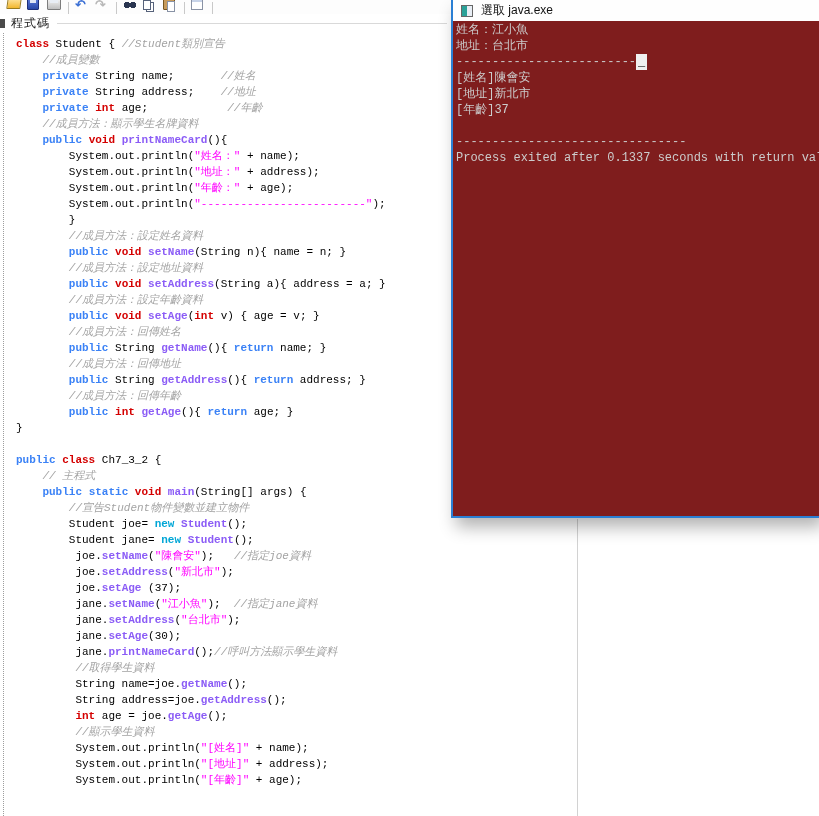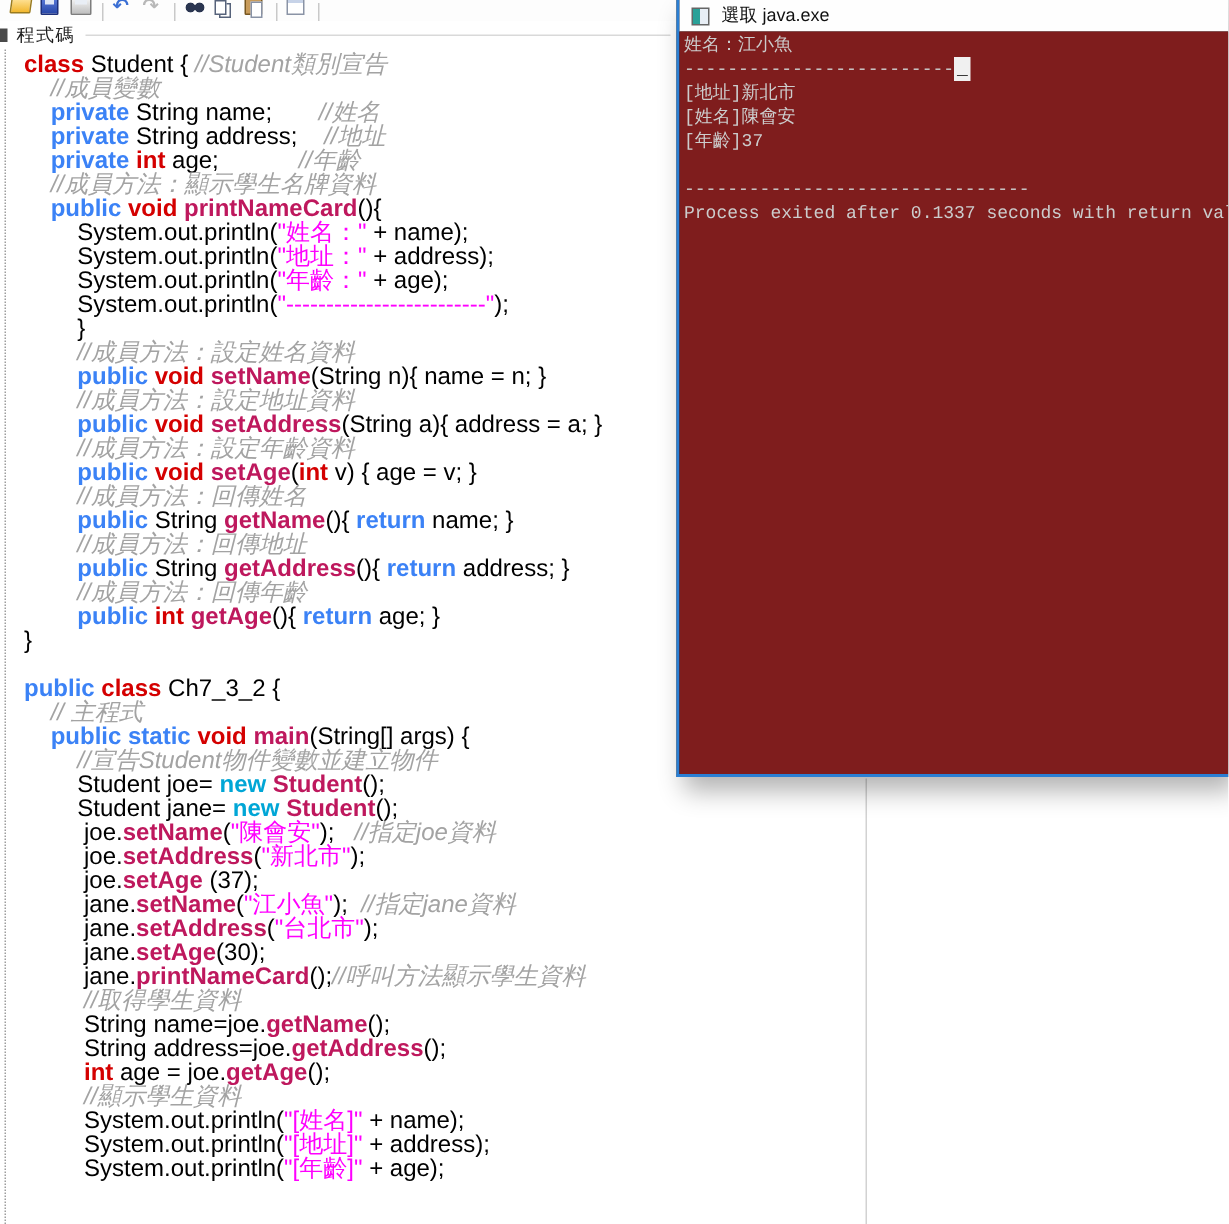--- a/index.html
+++ b/index.html
@@ -38,27 +38,27 @@
   
   .panel-header { position:absolute; left:0; top:14px; width:451px; height:19px;
                   display:flex; align-items:center; background:#fff; }
   .bullet { width:5px; height:9px; background:#4a4a4a; margin-right:6px; }
   .panel-title { font-size:12px; color:#1c1c1c; letter-spacing:1px; white-space:nowrap; }
   .rule { flex:1; height:1px; background:#d9d9d9; margin-left:7px; margin-right:4px; }
 
   
   .editor { position:absolute; left:3px; top:33px; width:448px; bottom:0;
             border-left:1px dotted #9d9d9d; padding:3px 0 0 12px; background:#fff; }
-  .code { font-family:Liberation Sans, sans-serif;
-          font-size:16px; line-height:16px; white-space:pre; }
+  .code { font-family:Liberation Mono, monospace;
+          font-size:11px; line-height:16px; white-space:pre; }
   .cl { height:16px; white-space:pre; }
   .p  { color:#000000; }
   .k1 { color:#3b82f6; font-weight:bold; }
   .k2 { color:#d40000; font-weight:bold; }
-  .m  { color:#be185d; font-weight:bold; }
+  .m  { color:#8b5cf6; font-weight:bold; }
   .nw { color:#00a6d6; font-weight:bold; }
   .s  { color:#ff00ff; }
   .c  { color:#a3a3a3; font-style:italic; }
 
   
   .divider-v { position:absolute; left:577px; top:519px; width:1px; height:297px; background:#d2d2d2; }
 
   
   .console-window { position:absolute; left:451px; top:0; width:368px; height:518px;
                     border-left:2px solid #2a7fd4; border-bottom:2px solid #2a7fd4;
@@ -124,23 +124,24 @@
 
   <div class="divider-v"></div>
 
   <div class="console-window">
     <div class="console-titlebar">
       <span class="console-icon"></span>
       <span class="console-title">選取 java.exe</span>
     </div>
     <div class="console-body" id="console-body">
         <div class="con-line"><span>姓名：江小魚</span></div>
+        <div class="con-line"><span>地址：台北市</span></div>
         <div class="con-line"><span>-------------------------</span><span class="sel">_</span></div>
+        <div class="con-line"><span>[姓名]陳會安</span></div>
         <div class="con-line"><span>[地址]新北市</span></div>
-        <div class="con-line"><span>[姓名]陳會安</span></div>
         <div class="con-line"><span>[年齡]37</span></div>
         <div class="con-line">&nbsp;</div>
         <div class="con-line"><span>--------------------------------</span></div>
         <div class="con-line"><span>Process exited after 0.1337 seconds with return value 0</span></div>
       </div>
   </div>
 
 </div>
 
 </body></html>

